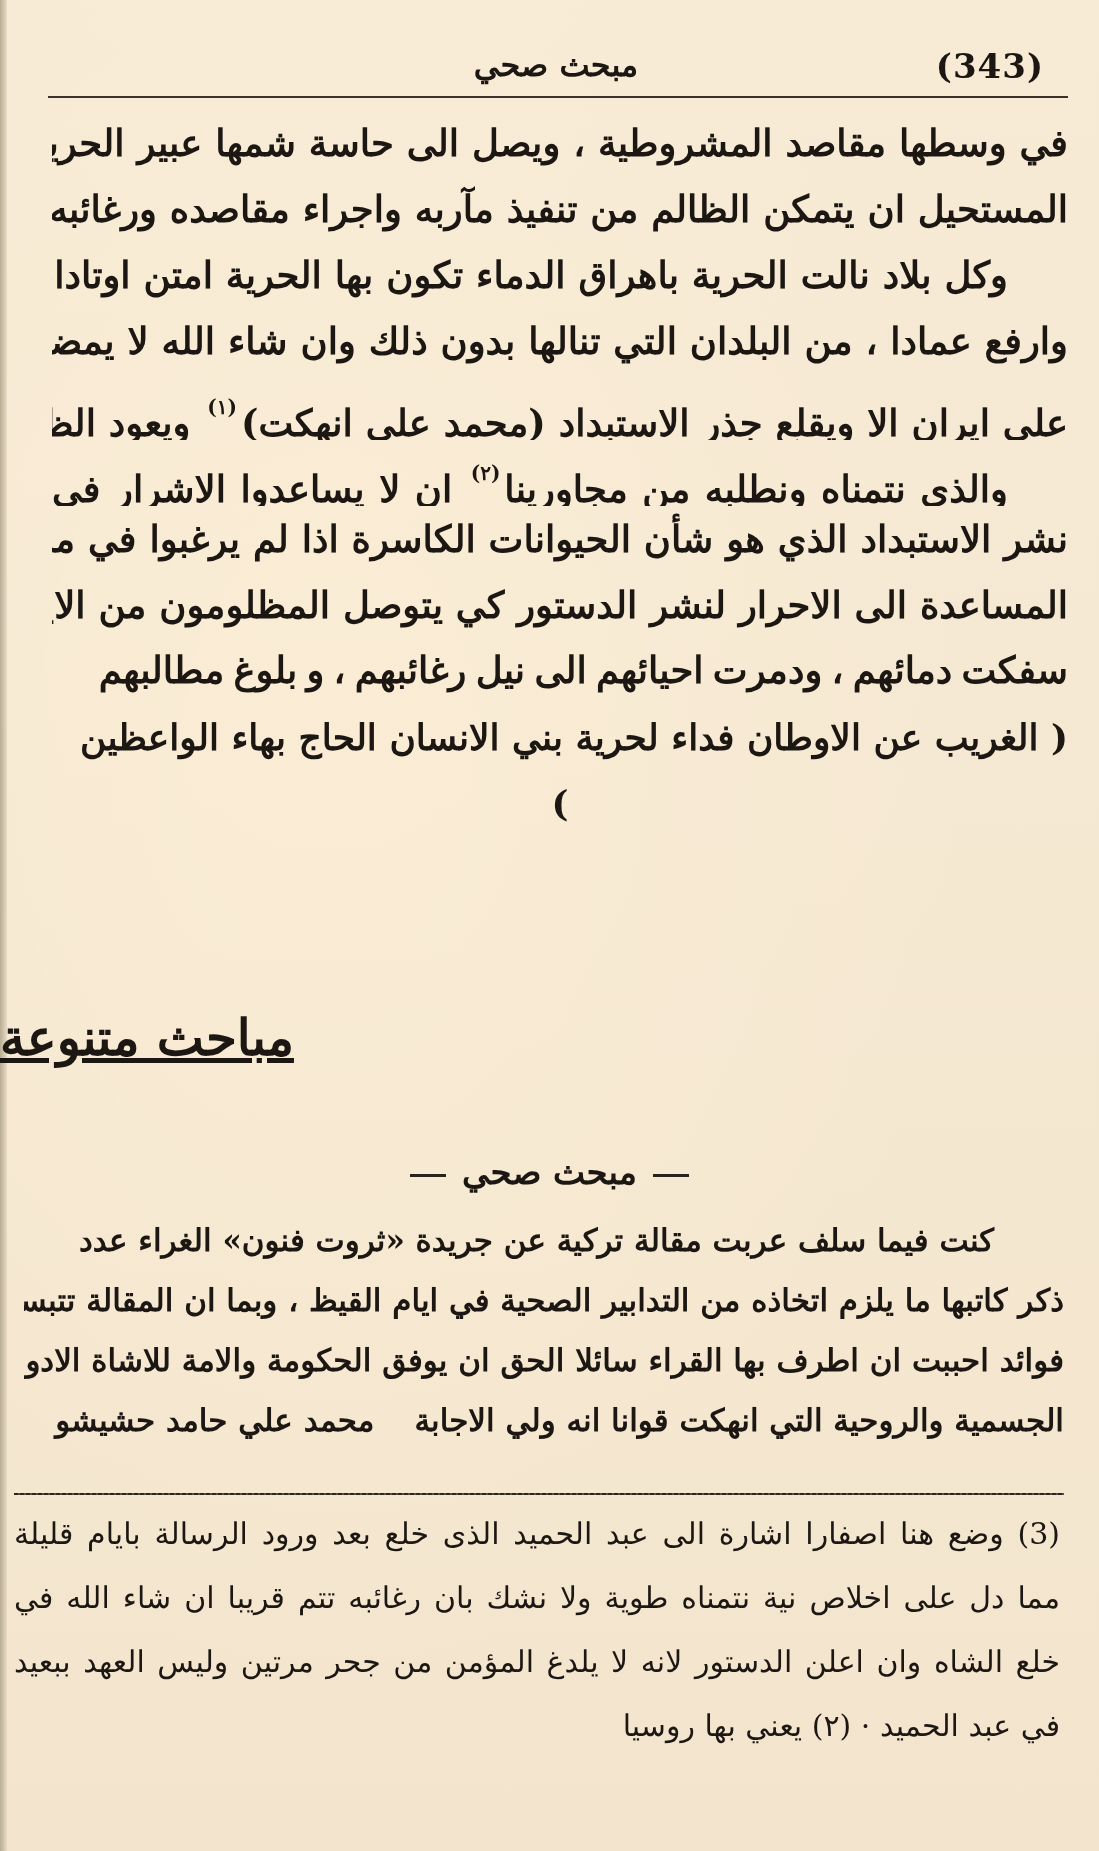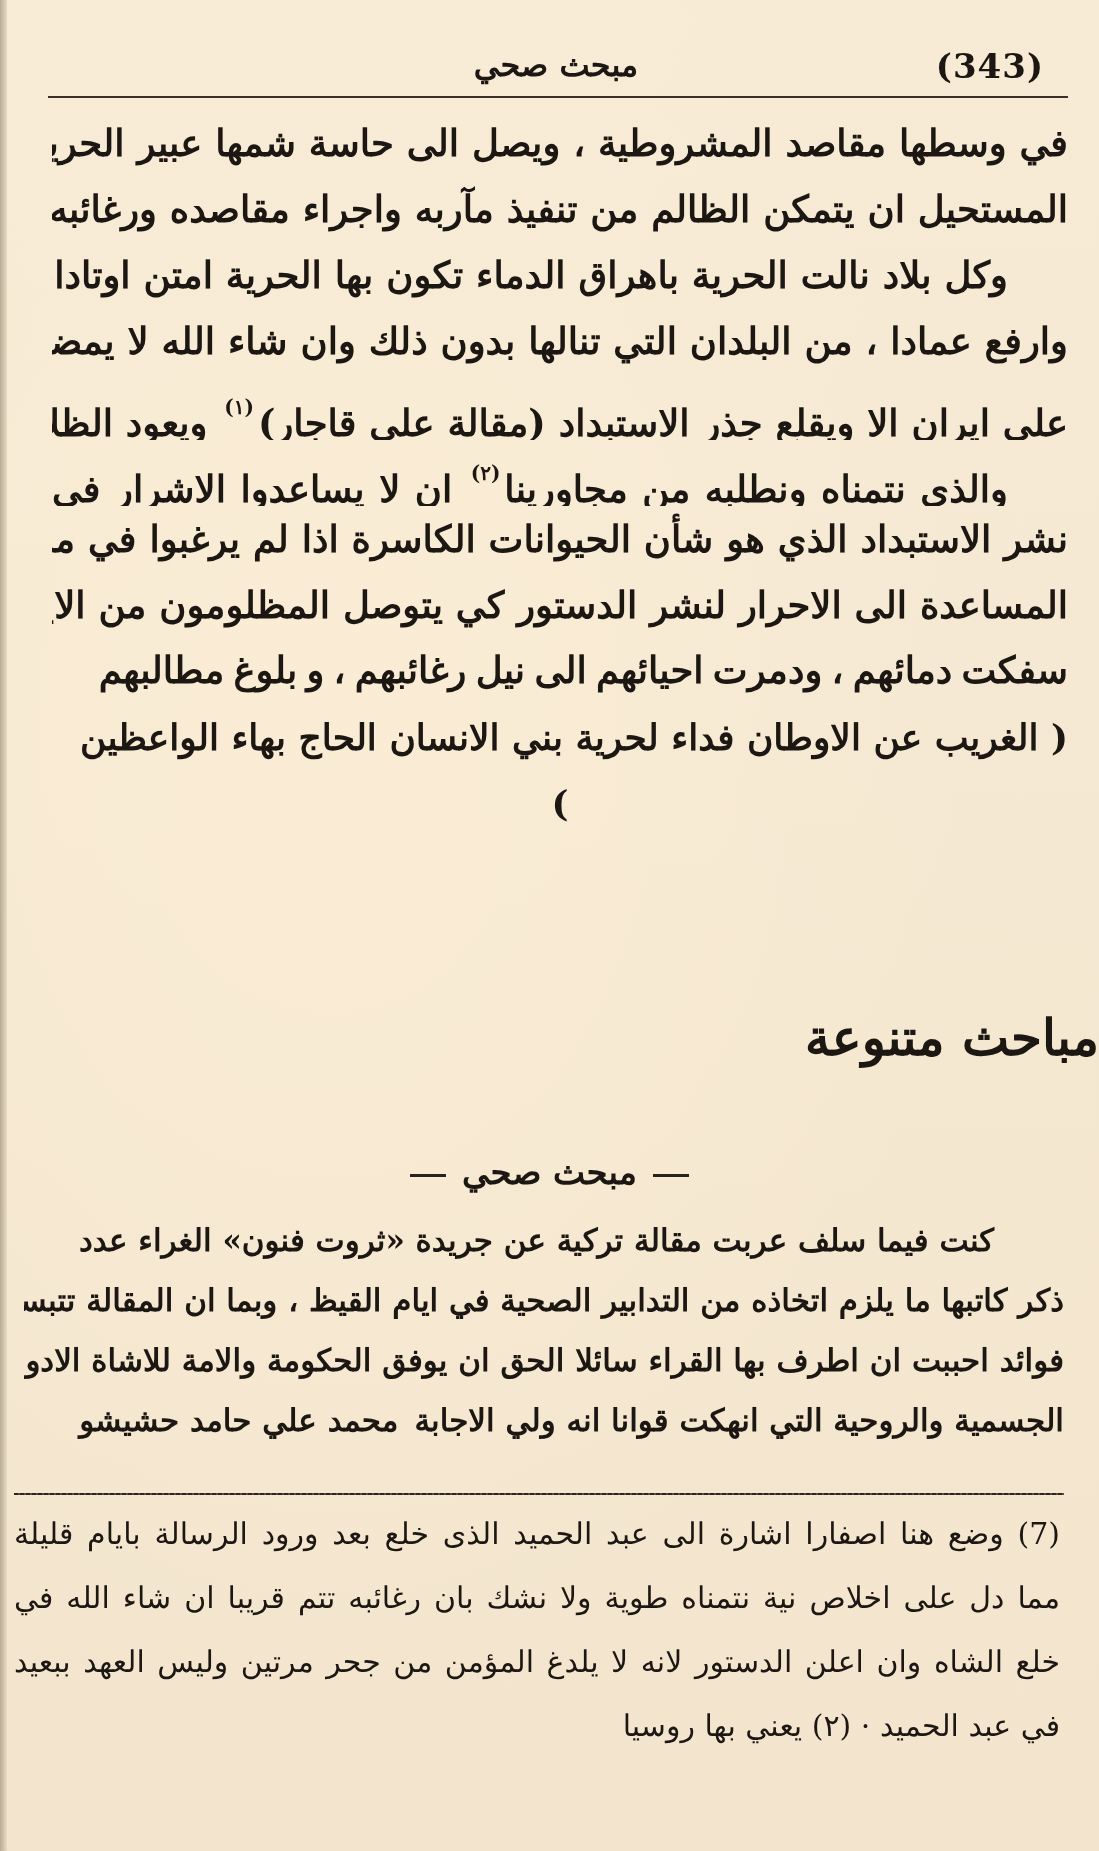--- a/index.html
+++ b/index.html
@@ -93,24 +93,25 @@
     }
     sup.fn {
       font-size: 20px;
       vertical-align: 22px;
       margin: 0 4px;
     }
     .section-heading {
       position: absolute;
       top: 1008px;
       left: 0; right: 0;
-      text-align: right;
+      text-align: left;
       font-size: 50px;
       font-weight: bold;
       direction: rtl;
+      text-decoration: underline;
     }
     .sub-heading {
       position: absolute;
       top: 1152px;
       left: 0; right: 0;
       text-align: center;
       font-size: 34px;
       font-weight: bold;
       direction: rtl;
     }
@@ -140,21 +141,21 @@
       overflow: hidden;
     }
     .article .aline.indent {
       padding-right: 70px;
       margin-left: 44px;
     }
     .article .aline.last {
       text-align-last: right;
     }
     .article .signature {
-      margin-right: 16px;
+      margin-right: 40px;
     }
     .footnote-rule {
       position: absolute;
       top: 1493px;
       left: 14px;
       width: 1050px;
       height: 2px;
       background: repeating-linear-gradient(to right, #2d2620 0 4px, #5a4f44 4px 6px);
     }
     .footnotes {
@@ -188,21 +189,21 @@
     <div class="running-title">مبحث صحي</div>
   </div>
   <div class="header-rule"></div>
 
   <div class="body-text">
     <div class="line">في وسطها مقاصد المشروطية ، ويصل الى حاسة شمها عبير الحرية ، من</div>
     <div class="line">المستحيل ان يتمكن الظالم من تنفيذ مآربه واجراء مقاصده ورغائبه بها ·</div>
     <div class="line indent">وكل بلاد نالت الحرية باهراق الدماء تكون بها الحرية امتن اوتادا،</div>
     <div class="line">وارفع عمادا ، من البلدان التي تنالها بدون ذلك وان شاء الله لا يمضي زمن</div>
     <div class="line">
-      <span>على ايران الا ويقلع جذر الاستبداد (مقالة علي قاجار)</span><sup class="fn">(١)</sup>
+      <span>على ايران الا ويقلع جذر الاستبداد (محمد علي انهكت)</span><sup class="fn">(١)</sup>
       <span>ويعود الظلام ضياء</span>
     </div>
     <div class="line indent">
       <span>والذي نتمناه ونطلبه من مجاورينا</span><sup class="fn">(٢)</sup>
       <span>ان لا يساعدوا الاشرار في</span>
     </div>
     <div class="line">نشر الاستبداد الذي هو شأن الحيوانات الكاسرة اذا لم يرغبوا في مديد</div>
     <div class="line">المساعدة الى الاحرار لنشر الدستور كي يتوصل المظلومون من الايرانيين الذين</div>
     <div class="line" style="text-align-last:right;font-family:Liberation Serif, serif;">سفكت دمائهم ، ودمرت احيائهم الى نيل رغائبهم ، و بلوغ مطالبهم</div>
     <div class="signature-line">( الغريب عن الاوطان فداء لحرية بني الانسان الحاج بهاء الواعظين )</div>
@@ -219,18 +220,18 @@
     <div class="aline">ذكر كاتبها ما يلزم اتخاذه من التدابير الصحية في ايام القيظ ، وبما ان المقالة تتبسة ذات</div>
     <div class="aline">فوائد احببت ان اطرف بها القراء سائلا الحق ان يوفق الحكومة والامة للاشاة الادواء</div>
     <div class="aline last">
       <span>الجسمية والروحية التي انهكت قوانا انه ولي الاجابة</span><span class="signature">محمد علي حامد حشيشو</span>
     </div>
   </div>
 
   <div class="footnote-rule"></div>
 
   <div class="footnotes">
-    <div class="fline">(7) وضع هنا اصفارا اشارة الى عبد الحميد الذى خلع بعد ورود الرسالة بايام قليلة</div>
+    <div class="fline">(3) وضع هنا اصفارا اشارة الى عبد الحميد الذى خلع بعد ورود الرسالة بايام قليلة</div>
     <div class="fline">مما دل على اخلاص نية نتمناه طوية ولا نشك بان رغائبه تتم قريبا ان شاء الله في</div>
     <div class="fline">خلع الشاه وان اعلن الدستور لانه لا يلدغ المؤمن من جحر مرتين وليس العهد ببعيد</div>
     <div class="fline last">في عبد الحميد · (٢) يعني بها روسيا</div>
   </div>
 </div>
 
 </body></html>

